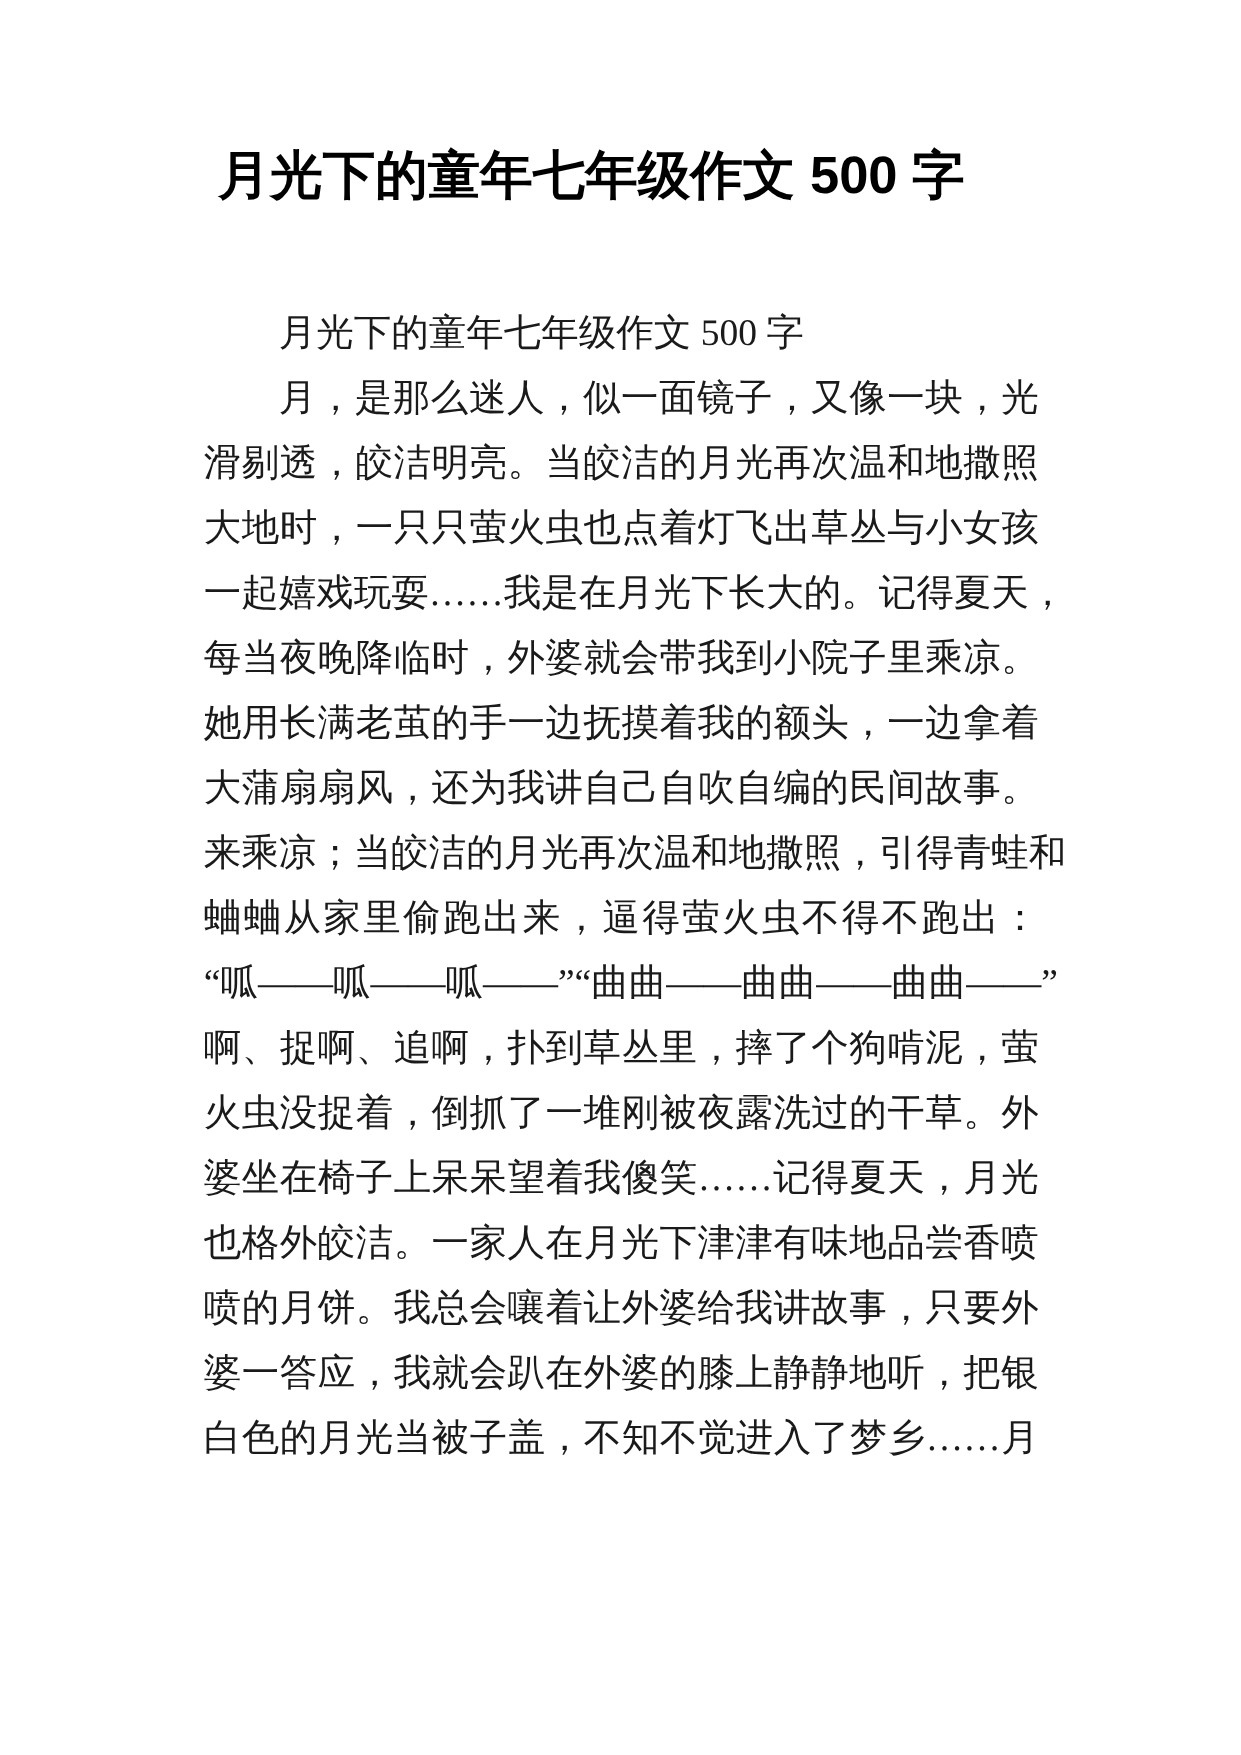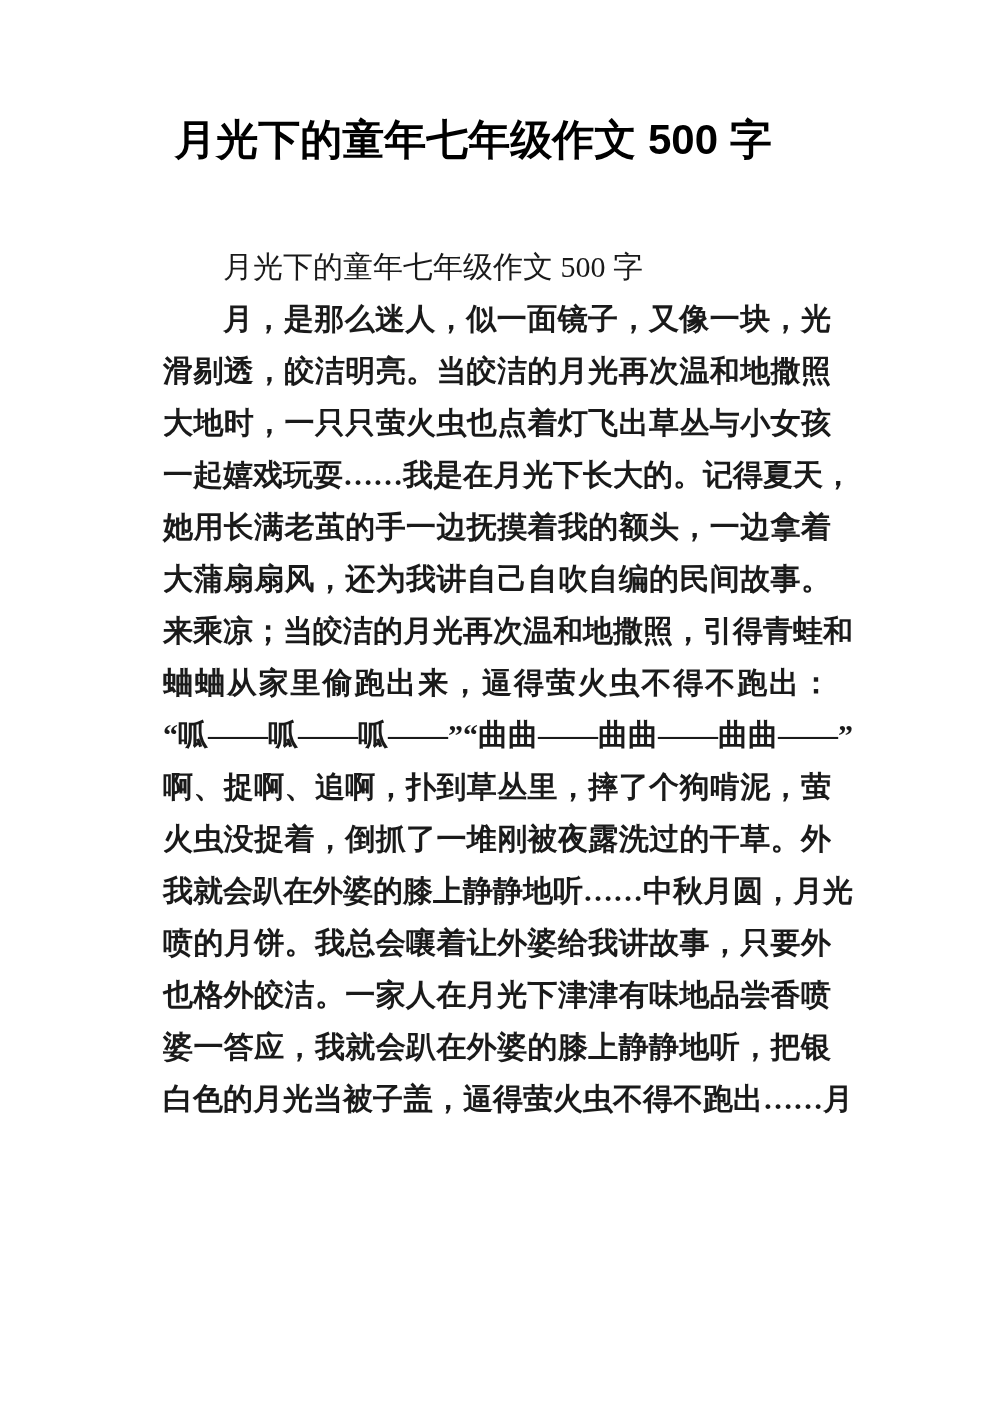--- a/index.html
+++ b/index.html
@@ -44,21 +44,20 @@
   .para { margin: 0; padding: 0; }
   .line {
     height: 52px;
     white-space: nowrap;
     overflow: visible;
   }
   
   .para.multi .line {
     text-align: justify;
     text-align-last: justify;
-    font-weight: bold;
   }
   .para.single .line {
     text-align: left;
     text-align-last: auto;
   }
   .line.indent { text-indent: 2em; }
 </style>
 </head>
 <body>
 
@@ -67,27 +66,28 @@
 
   <div class="essay">
       <div class="para single">
         <div class="line indent">月光下的童年七年级作文 500 字</div>
       </div>
       <div class="para multi">
         <div class="line indent">月，是那么迷人，似一面镜子，又像一块，光</div>
         <div class="line">滑剔透，皎洁明亮。当皎洁的月光再次温和地撒照</div>
         <div class="line">大地时，一只只萤火虫也点着灯飞出草丛与小女孩</div>
         <div class="line">一起嬉戏玩耍……我是在月光下长大的。记得夏天，</div>
+        <div class="line">每当夜晚降临时，外婆就会带我到小院子里乘凉。</div>
         <div class="line">她用长满老茧的手一边抚摸着我的额头，一边拿着</div>
         <div class="line">大蒲扇扇风，还为我讲自己自吹自编的民间故事。</div>
         <div class="line">来乘凉；当皎洁的月光再次温和地撒照，引得青蛙和</div>
         <div class="line">蛐蛐从家里偷跑出来，逼得萤火虫不得不跑出：</div>
         <div class="line">“呱——呱——呱——”“曲曲——曲曲——曲曲——”</div>
         <div class="line">啊、捉啊、追啊，扑到草丛里，摔了个狗啃泥，萤</div>
         <div class="line">火虫没捉着，倒抓了一堆刚被夜露洗过的干草。外</div>
-        <div class="line">我就会趴在外婆的膝上静静地听……中秋月圆，月光</div>
+        <div class="line">婆坐在椅子上呆呆望着我傻笑……记得夏天，月光</div>
+        <div class="line">也格外皎洁。一家人在月光下津津有味地品尝香喷</div>
         <div class="line">喷的月饼。我总会嚷着让外婆给我讲故事，只要外</div>
-        <div class="line">也格外皎洁。一家人在月光下津津有味地品尝香喷</div>
         <div class="line">婆一答应，我就会趴在外婆的膝上静静地听，把银</div>
-        <div class="line">白色的月光当被子盖，逼得萤火虫不得不跑出……月</div>
+        <div class="line">白色的月光当被子盖，不知不觉进入了梦乡……月</div>
       </div>
     </div>
 </div>
 
 </body></html>

